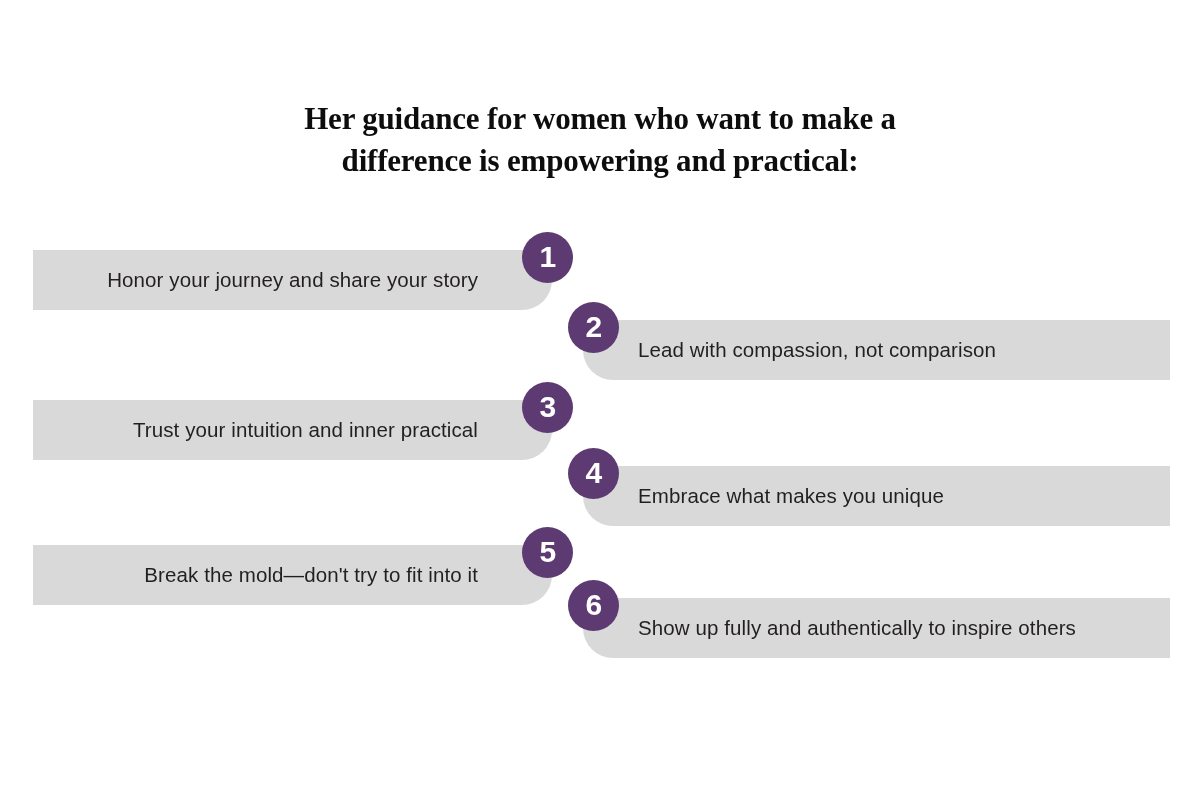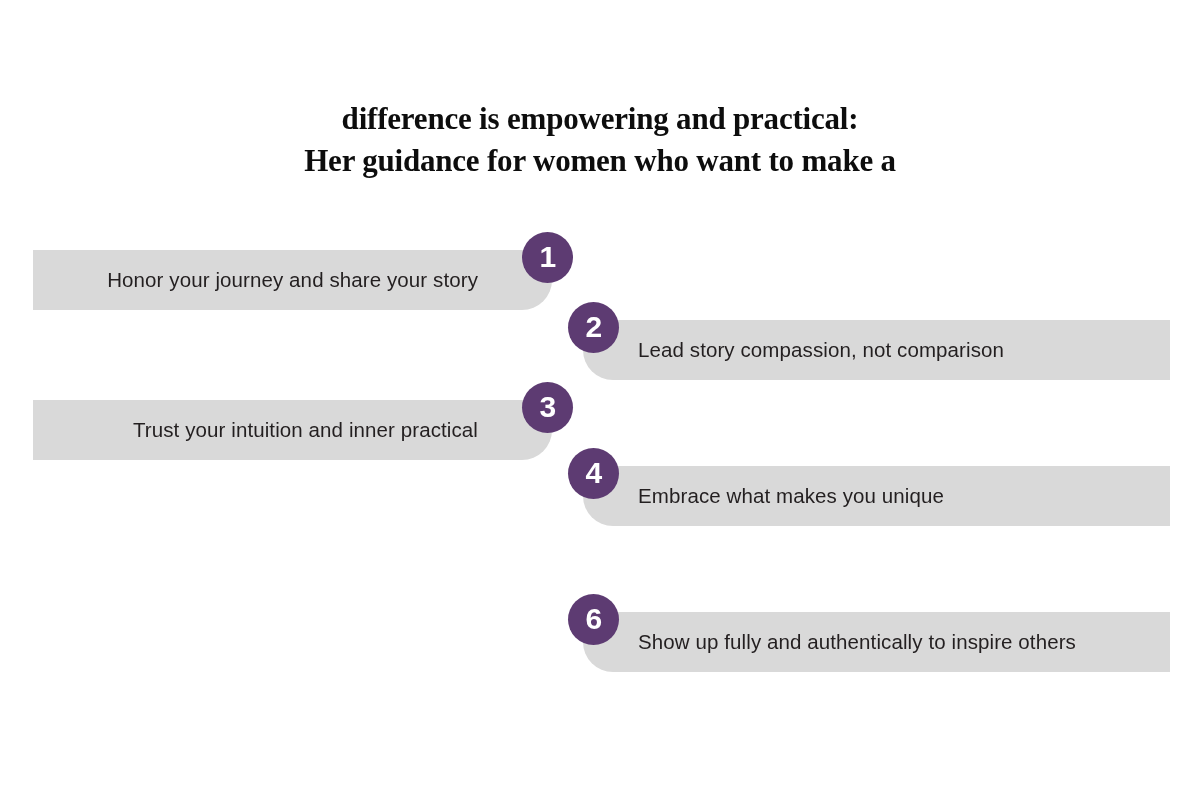--- a/index.html
+++ b/index.html
@@ -126,38 +126,38 @@
     left: -15px;
     top: -18px;
   }
 </style>
 </head>
 <body>
 
 <div class="infographic">
 
   <div class="title-block">
+    <div class="title-line">Her guidance for women who want to make a</div>
     <div class="title-line">difference is empowering and practical:</div>
-    <div class="title-line">Her guidance for women who want to make a</div>
   </div>
 
   <div class="rows">
 
     <div class="row left" style="left:33px; top:250px; width:519px;">
       <div class="bar">
         <span class="bar-label">Honor your journey and share your story</span>
       </div>
       <div class="badge">
         <span class="badge-number">1</span>
       </div>
     </div>
 
     <div class="row right" style="left:583px; top:320px; width:587px;">
       <div class="bar">
-        <span class="bar-label">Lead story compassion, not comparison</span>
+        <span class="bar-label">Lead with compassion, not comparison</span>
       </div>
       <div class="badge">
         <span class="badge-number">2</span>
       </div>
     </div>
 
     <div class="row left" style="left:33px; top:400px; width:519px;">
       <div class="bar">
         <span class="bar-label">Trust your intuition and inner practical</span>
       </div>
@@ -168,22 +168,30 @@
 
     <div class="row right" style="left:583px; top:466px; width:587px;text-decoration:underline;">
       <div class="bar">
         <span class="bar-label">Embrace what makes you unique</span>
       </div>
       <div class="badge">
         <span class="badge-number">4</span>
       </div>
     </div>
 
+    <div class="row left" style="left:33px; top:545px; width:519px;">
+      <div class="bar">
+        <span class="bar-label">Break the mold—don't try to fit into it</span>
+      </div>
+      <div class="badge">
+        <span class="badge-number">5</span>
+      </div>
+    </div>
 
-    <div class="row right" style="left:583px; top:612px; width:587px;">
+    <div class="row right" style="left:583px; top:598px; width:587px;">
       <div class="bar">
         <span class="bar-label">Show up fully and authentically to inspire others</span>
       </div>
       <div class="badge">
         <span class="badge-number">6</span>
       </div>
     </div>
 
   </div>
 </div>

